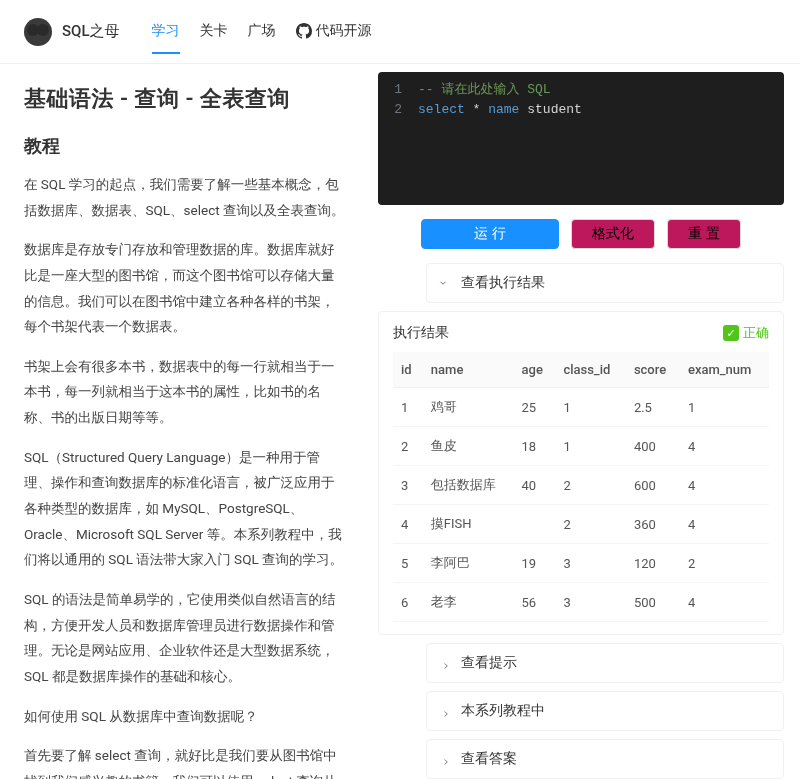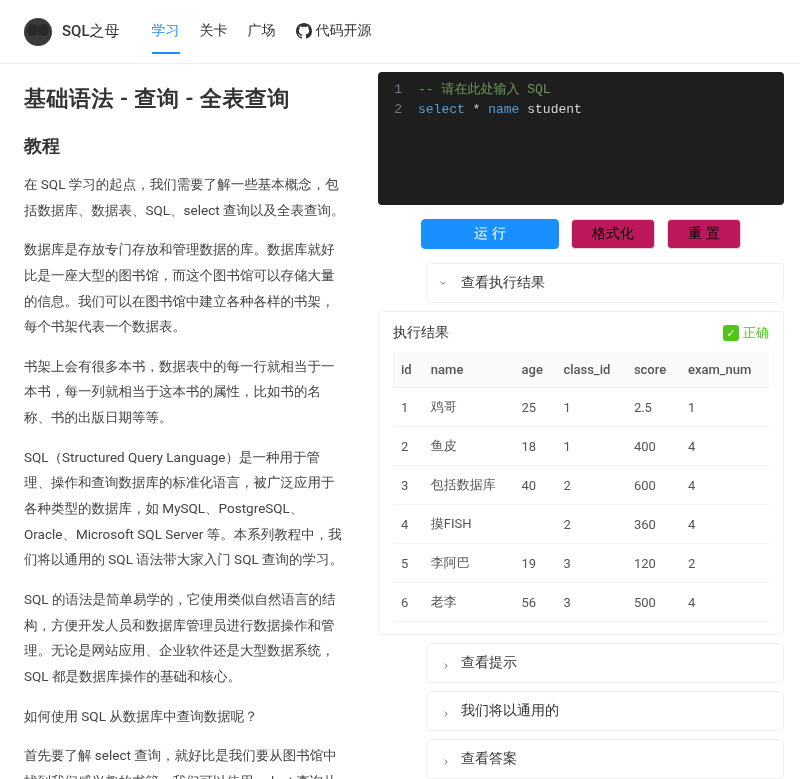--- a/index.html
+++ b/index.html
@@ -196,21 +196,21 @@
                 <polyline points="9 18 15 12 9 6"></polyline>
               </svg></span>
             <span>查看提示</span>
           </div>
         </div>
         <div class="accordion">
           <div class="accordion-header">
             <span class="chevron"><svg viewBox="0 0 24 24" fill="none" stroke="#555" stroke-width="2">
                 <polyline points="9 18 15 12 9 6"></polyline>
               </svg></span>
-            <span>我们将以通用的</span>
+            <span>本系列教程中</span>
           </div>
         </div>
         <div class="accordion">
           <div class="accordion-header">
             <span class="chevron"><svg viewBox="0 0 24 24" fill="none" stroke="#555" stroke-width="2">
                 <polyline points="9 18 15 12 9 6"></polyline>
               </svg></span>
             <span>查看答案</span>
           </div>
         </div>

